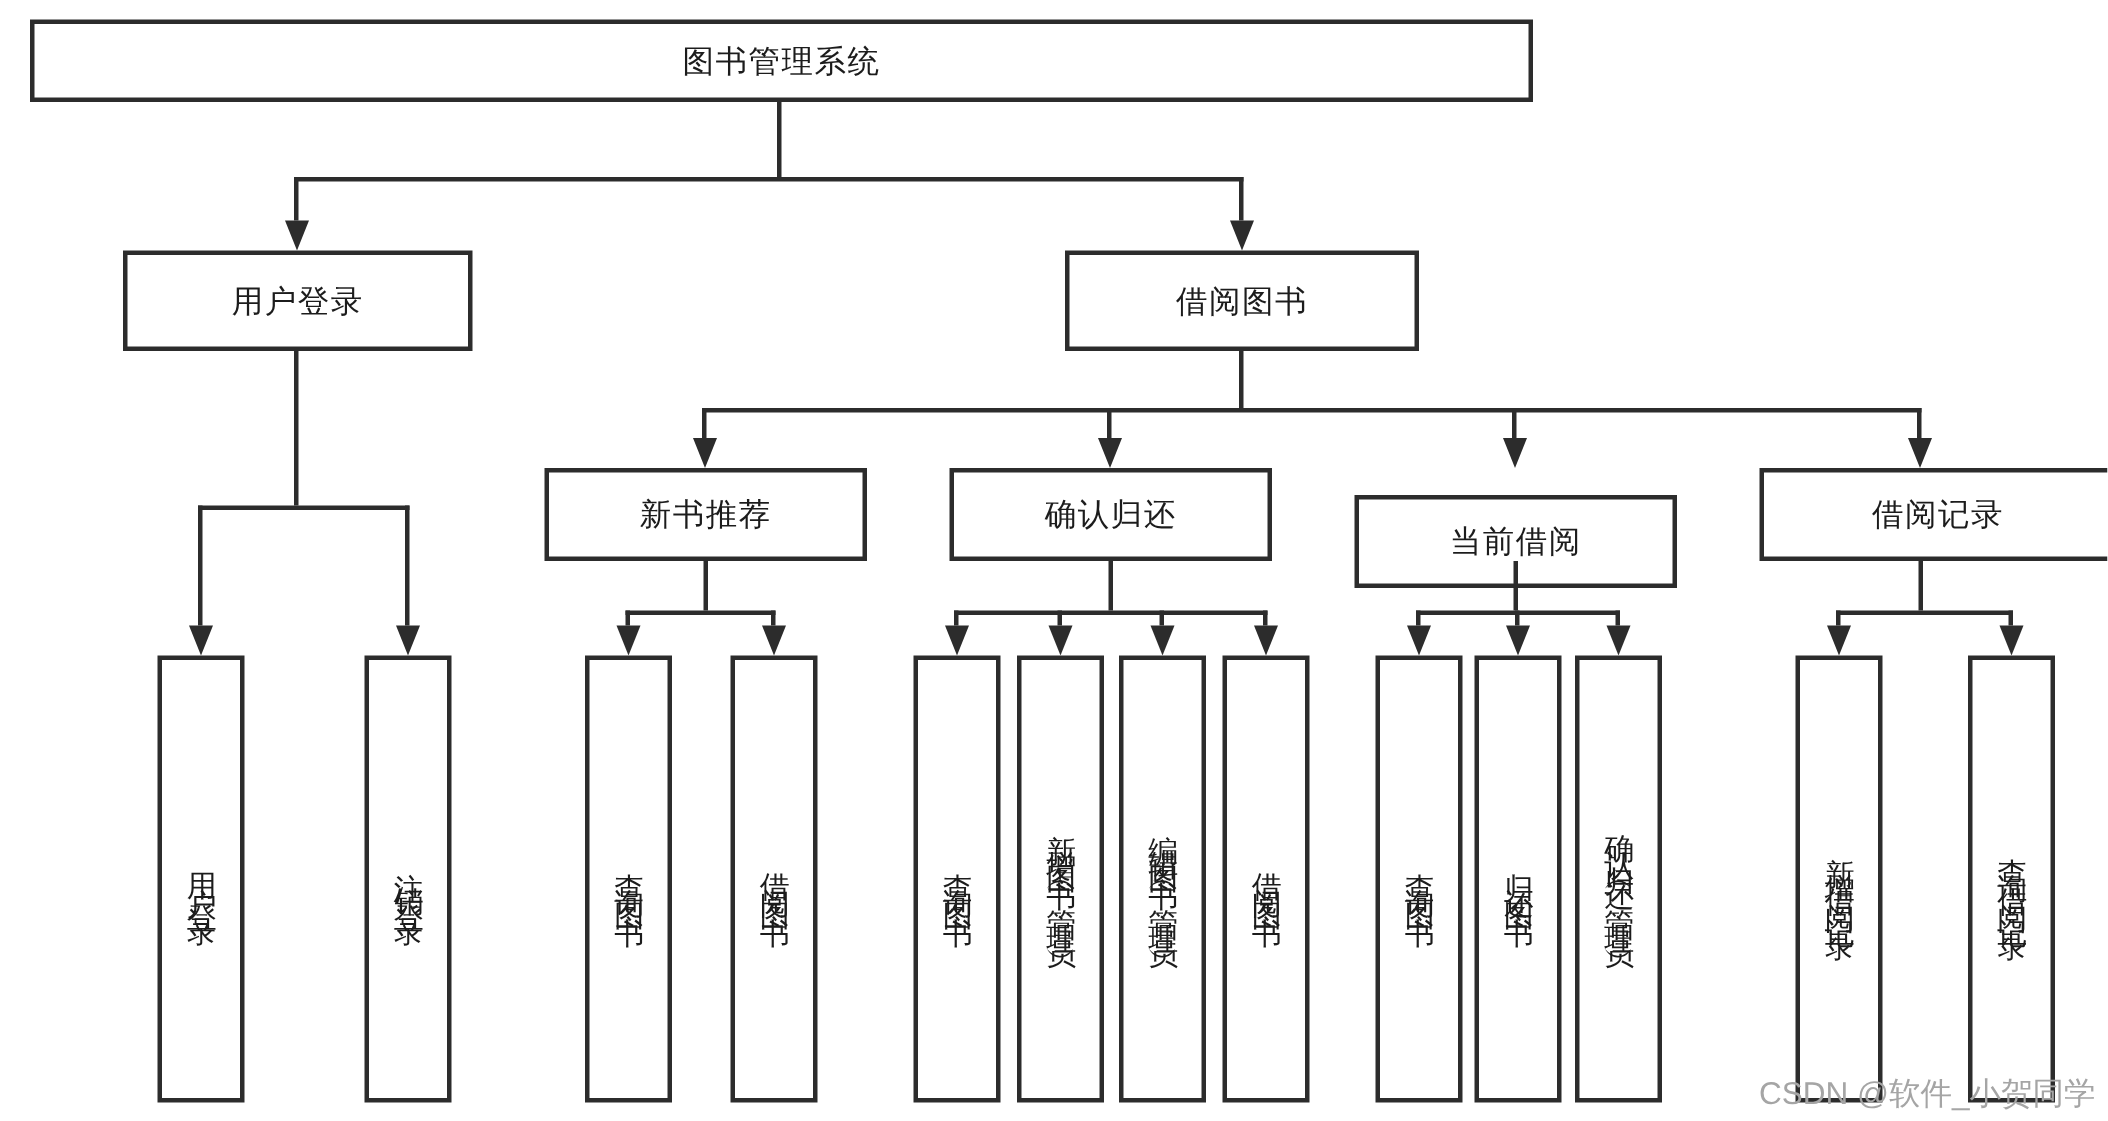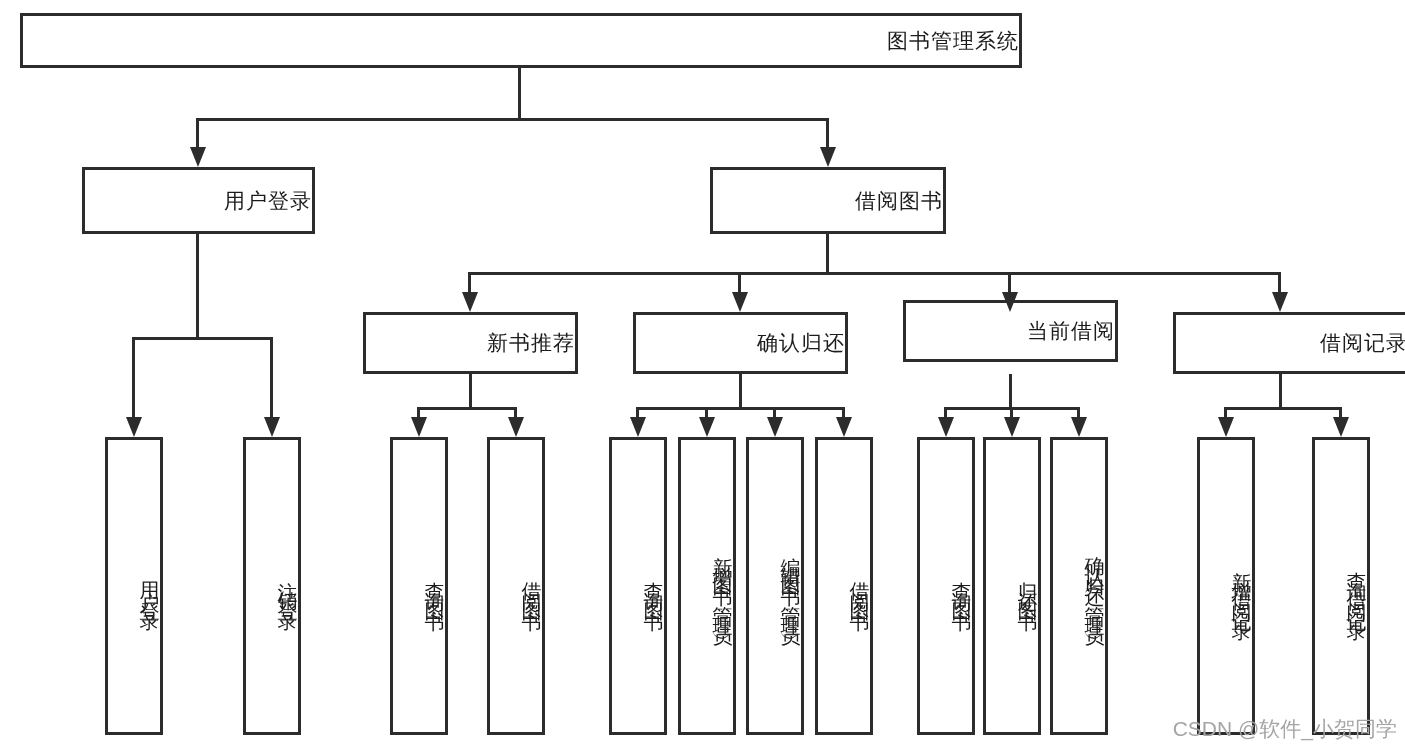--- a/index.html
+++ b/index.html
@@ -11,21 +11,21 @@
     font-family: "Liberation Sans", "DejaVu Sans", sans-serif;
     overflow: hidden;
   }
   .box {
     position: absolute;
     box-sizing: border-box;
     border: 3px solid #2c2c2c;
     background: #ffffff;
     display: flex;
     align-items: center;
-    justify-content: flex-end;
+    justify-content: center;
     color: #1c1c1c;
   }
   .box .lbl { font-size: 21px; letter-spacing: 1px; white-space: nowrap; }
   .leaf .lbl {
     writing-mode: vertical-rl;
     text-orientation: mixed;
     font-size: 20px;
     letter-spacing: 10px;
     line-height: 1;
   }
@@ -69,21 +69,21 @@
   <div class="box" style="left:710px;top:167px;width:236px;height:67px;">
     <span class="lbl">借阅图书</span>
   </div>
 
   <div class="box" style="left:363px;top:312px;width:215px;height:62px;">
     <span class="lbl">新书推荐</span>
   </div>
   <div class="box" style="left:633px;top:312px;width:215px;height:62px;">
     <span class="lbl">确认归还</span>
   </div>
-  <div class="box" style="left:903px;top:300px;width:215px;height:62px;">
+  <div class="box" style="left:903px;top:330px;width:215px;height:62px;">
     <span class="lbl">当前借阅</span>
   </div>
   <div class="box" style="left:1173px;top:312px;width:238px;height:62px;">
     <span class="lbl">借阅记录</span>
   </div>
 
   <div class="box leaf" style="left:105px;top:437px;width:58px;height:298px;">
     <span class="lbl">用户登录</span>
   </div>
   <div class="box leaf" style="left:243px;top:437px;width:58px;height:298px;">

